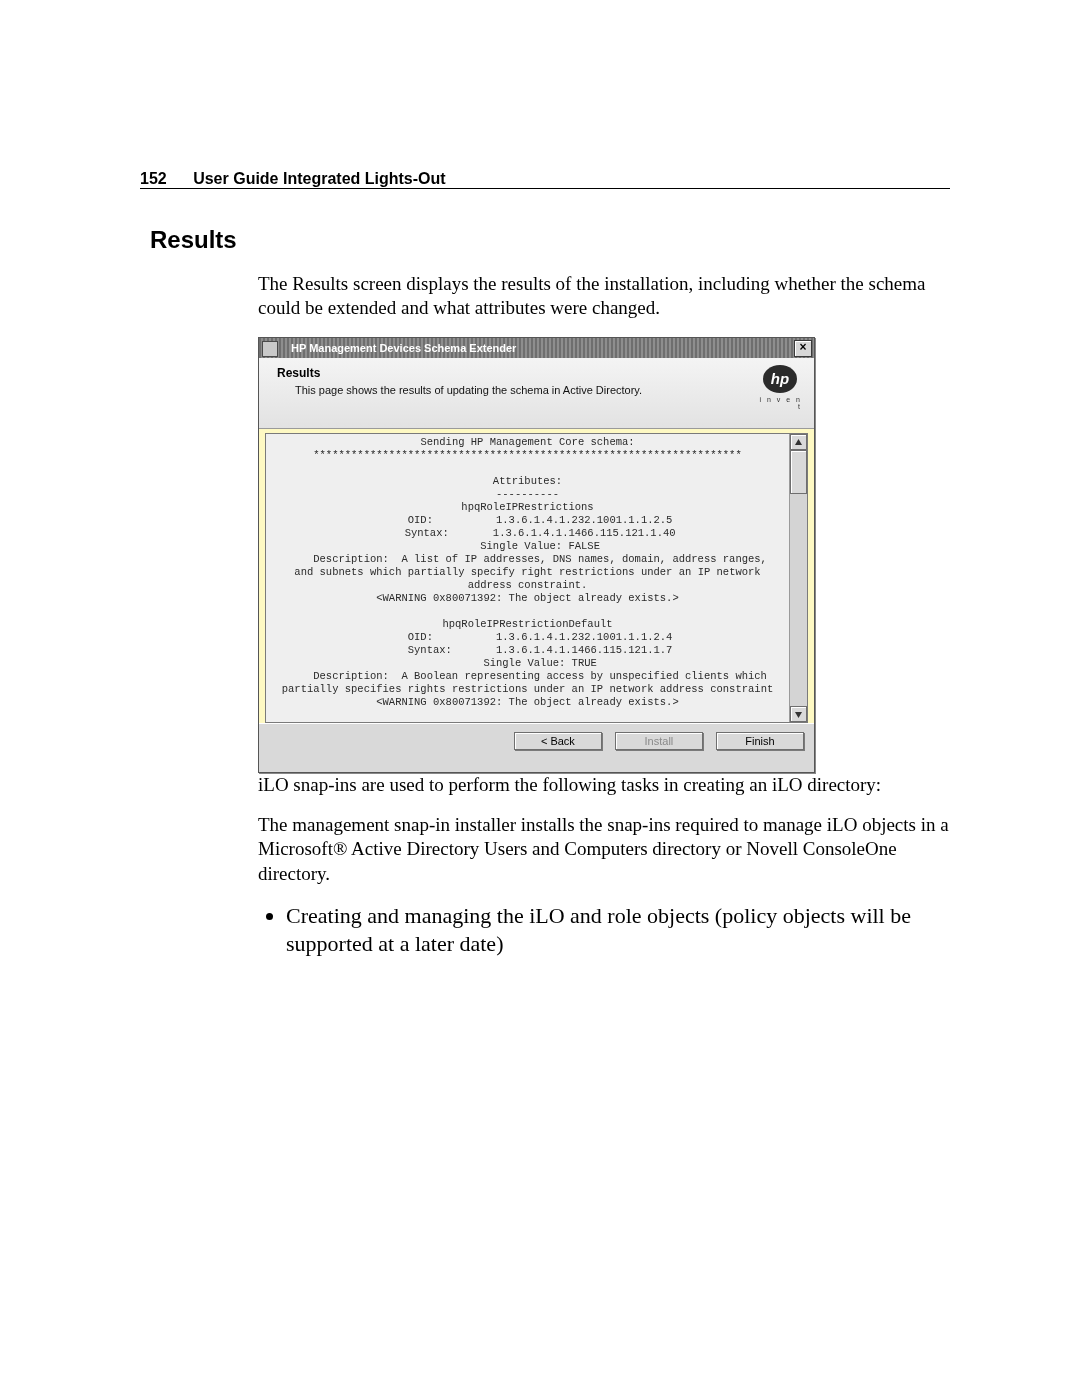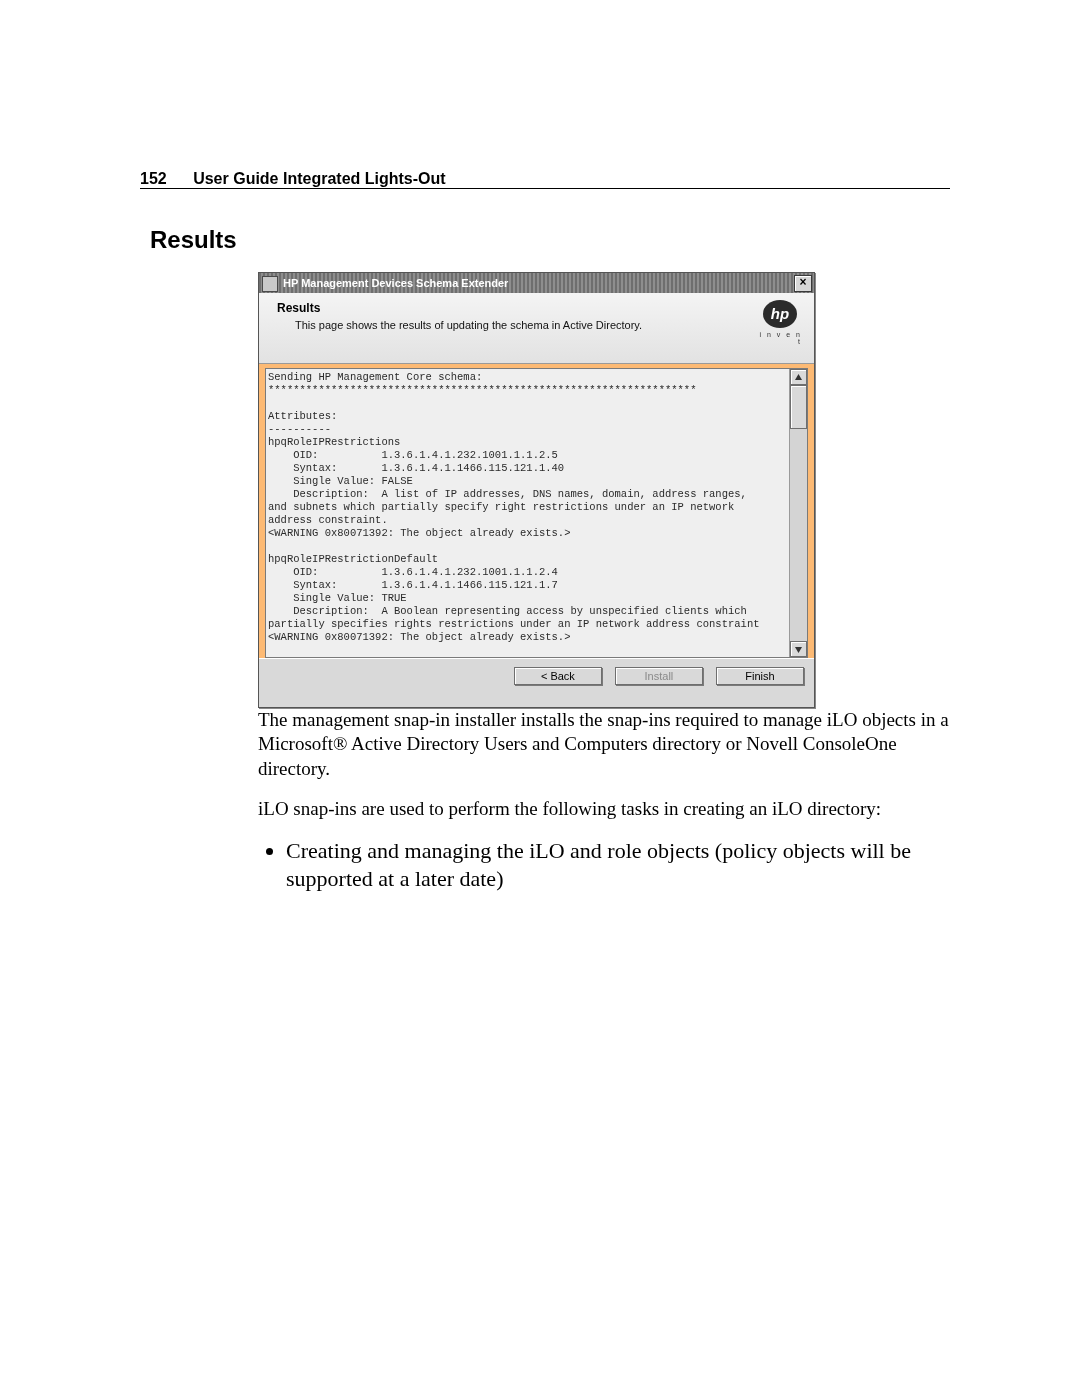--- a/index.html
+++ b/index.html
@@ -74,21 +74,21 @@
     box-shadow: 1px 1px 0 #888;
   }
   .titlebar {
     position: relative;
     height: 20px;
     background: repeating-linear-gradient(90deg, #6e6e6e 0 2px, #8e8e8e 2px 4px);
     color: #fff;
     font-weight: bold;
     font-size: 11px;
     line-height: 20px;
-    padding-left: 24px;
+    padding-left: 32px;
     white-space: nowrap;
     overflow: hidden;
   }
   .titlebar .sys-icon {
     position: absolute;
     left: 3px; top: 3px;
     width: 14px; height: 14px;
     background: #c9c9c9;
     border: 1px solid #4a4a4a;
   }
@@ -127,22 +127,23 @@
     text-align: right;
   }
   .hp-logo svg { display: block; margin: 0 auto; }
   .hp-logo .tag {
     font-size: 7px;
     letter-spacing: 2px;
     color: #333;
     margin-top: 2px;
   }
   .client {
-    background: #fdba74;
+    background: #fef9c3;
     padding: 4px 6px 0 6px;
+    text-align: center;
   }
   .log-wrap {
     position: relative;
     border: 1px solid #7a7a7a;
     background: #efefef;
     height: 288px;
     overflow: hidden;
   }
   .log {
     position: absolute;
@@ -202,20 +203,21 @@
 
   <div class="running-head">
     <span class="pnum">152</span>
     <span>User Guide Integrated Lights-Out</span>
   </div>
 
   <div class="content">
 
     <h2 class="section">Results</h2>
 
+    <p class="body">The Results screen displays the results of the installation, including whether the schema could be extended and what attributes were changed.</p>
 
     <div class="shot-wrap">
       <div class="win">
 
         <div class="titlebar">
           <span class="sys-icon"></span>
           <span>HP Management Devices Schema Extender</span>
           <span class="close">×</span>
         </div>
 
@@ -273,22 +275,22 @@
         <div class="button-row">
           <span class="btn">&lt; Back</span>
           <span class="btn disabled">Install</span>
           <span class="btn">Finish</span>
         </div>
 
       </div>
     </div>
 
 
+    <p class="body">iLO snap-ins are used to perform the following tasks in creating an iLO directory:</p>
+
     <p class="body">The management snap-in installer installs the snap-ins required to manage iLO objects in a Microsoft® Active Directory Users and Computers directory or Novell ConsoleOne directory.</p>
-
-    <p class="body">iLO snap-ins are used to perform the following tasks in creating an iLO directory:</p>
 
     <ul class="body">
       <li>Creating and managing the iLO and role objects (policy objects will be supported at a later date)</li>
     </ul>
 
   </div>
 </div>
 
 </body></html>

